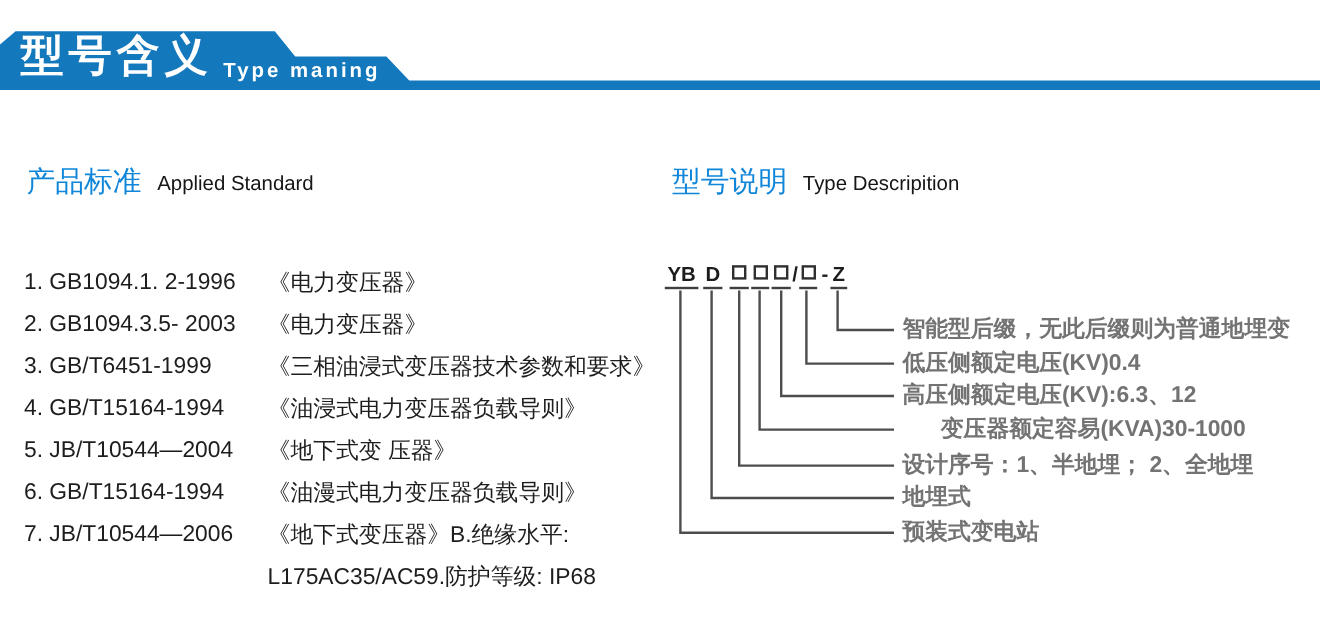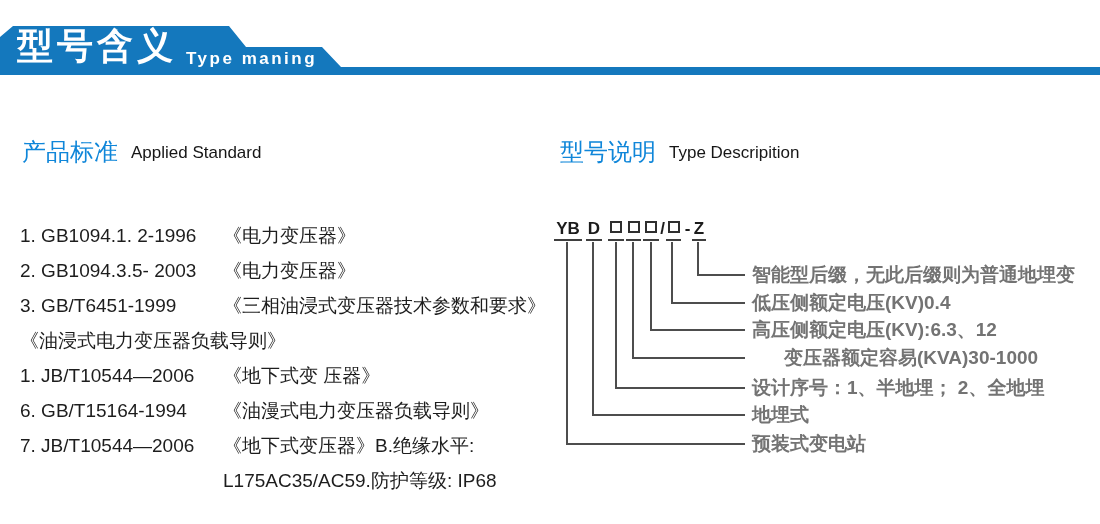--- a/index.html
+++ b/index.html
@@ -68,24 +68,25 @@
   </div>
   <div class="std-row">
     <span class="std-code">2. GB1094.3.5- 2003</span>
     <span class="std-title">《电力变压器》</span>
   </div>
   <div class="std-row">
     <span class="std-code">3. GB/T6451-1999</span>
     <span class="std-title">《三相油浸式变压器技术参数和要求》</span>
   </div>
   <div class="std-row">
+    <span class="std-code">4. GB/T15164-1994</span>
     <span class="std-title">《油浸式电力变压器负载导则》</span>
   </div>
   <div class="std-row">
-    <span class="std-code">1. JB/T10544—2006</span>
+    <span class="std-code">5. JB/T10544—2004</span>
     <span class="std-title">《地下式变 压器》</span>
   </div>
   <div class="std-row">
     <span class="std-code">6. GB/T15164-1994</span>
     <span class="std-title">《油漫式电力变压器负载导则》</span>
   </div>
   <div class="std-row">
     <span class="std-code">7. JB/T10544—2006</span>
     <span class="std-title">《地下式变压器》B.绝缘水平:</span>
   </div>

